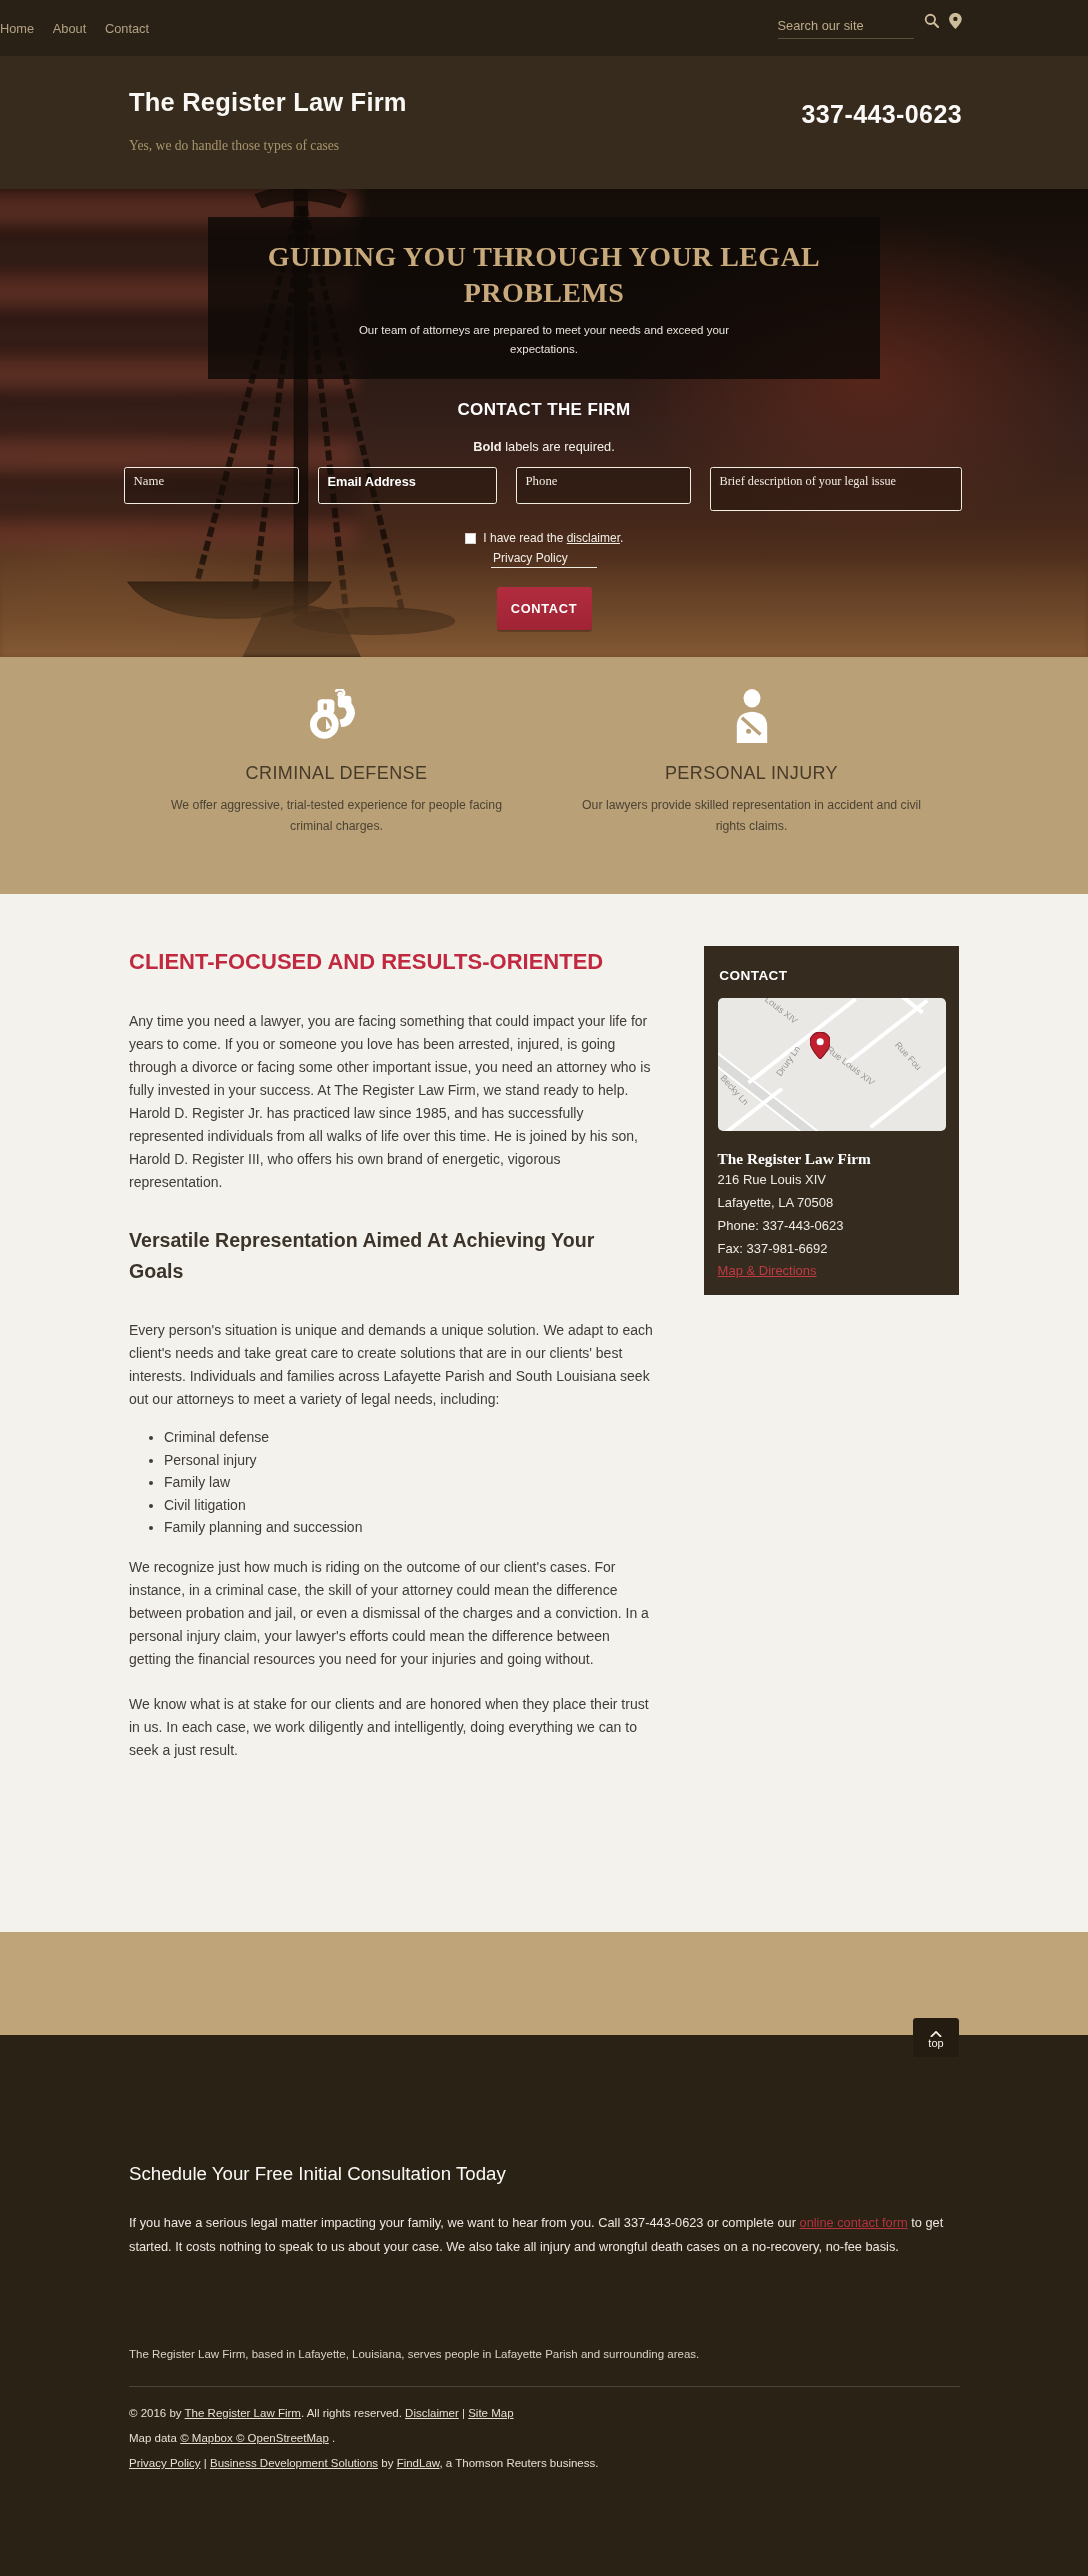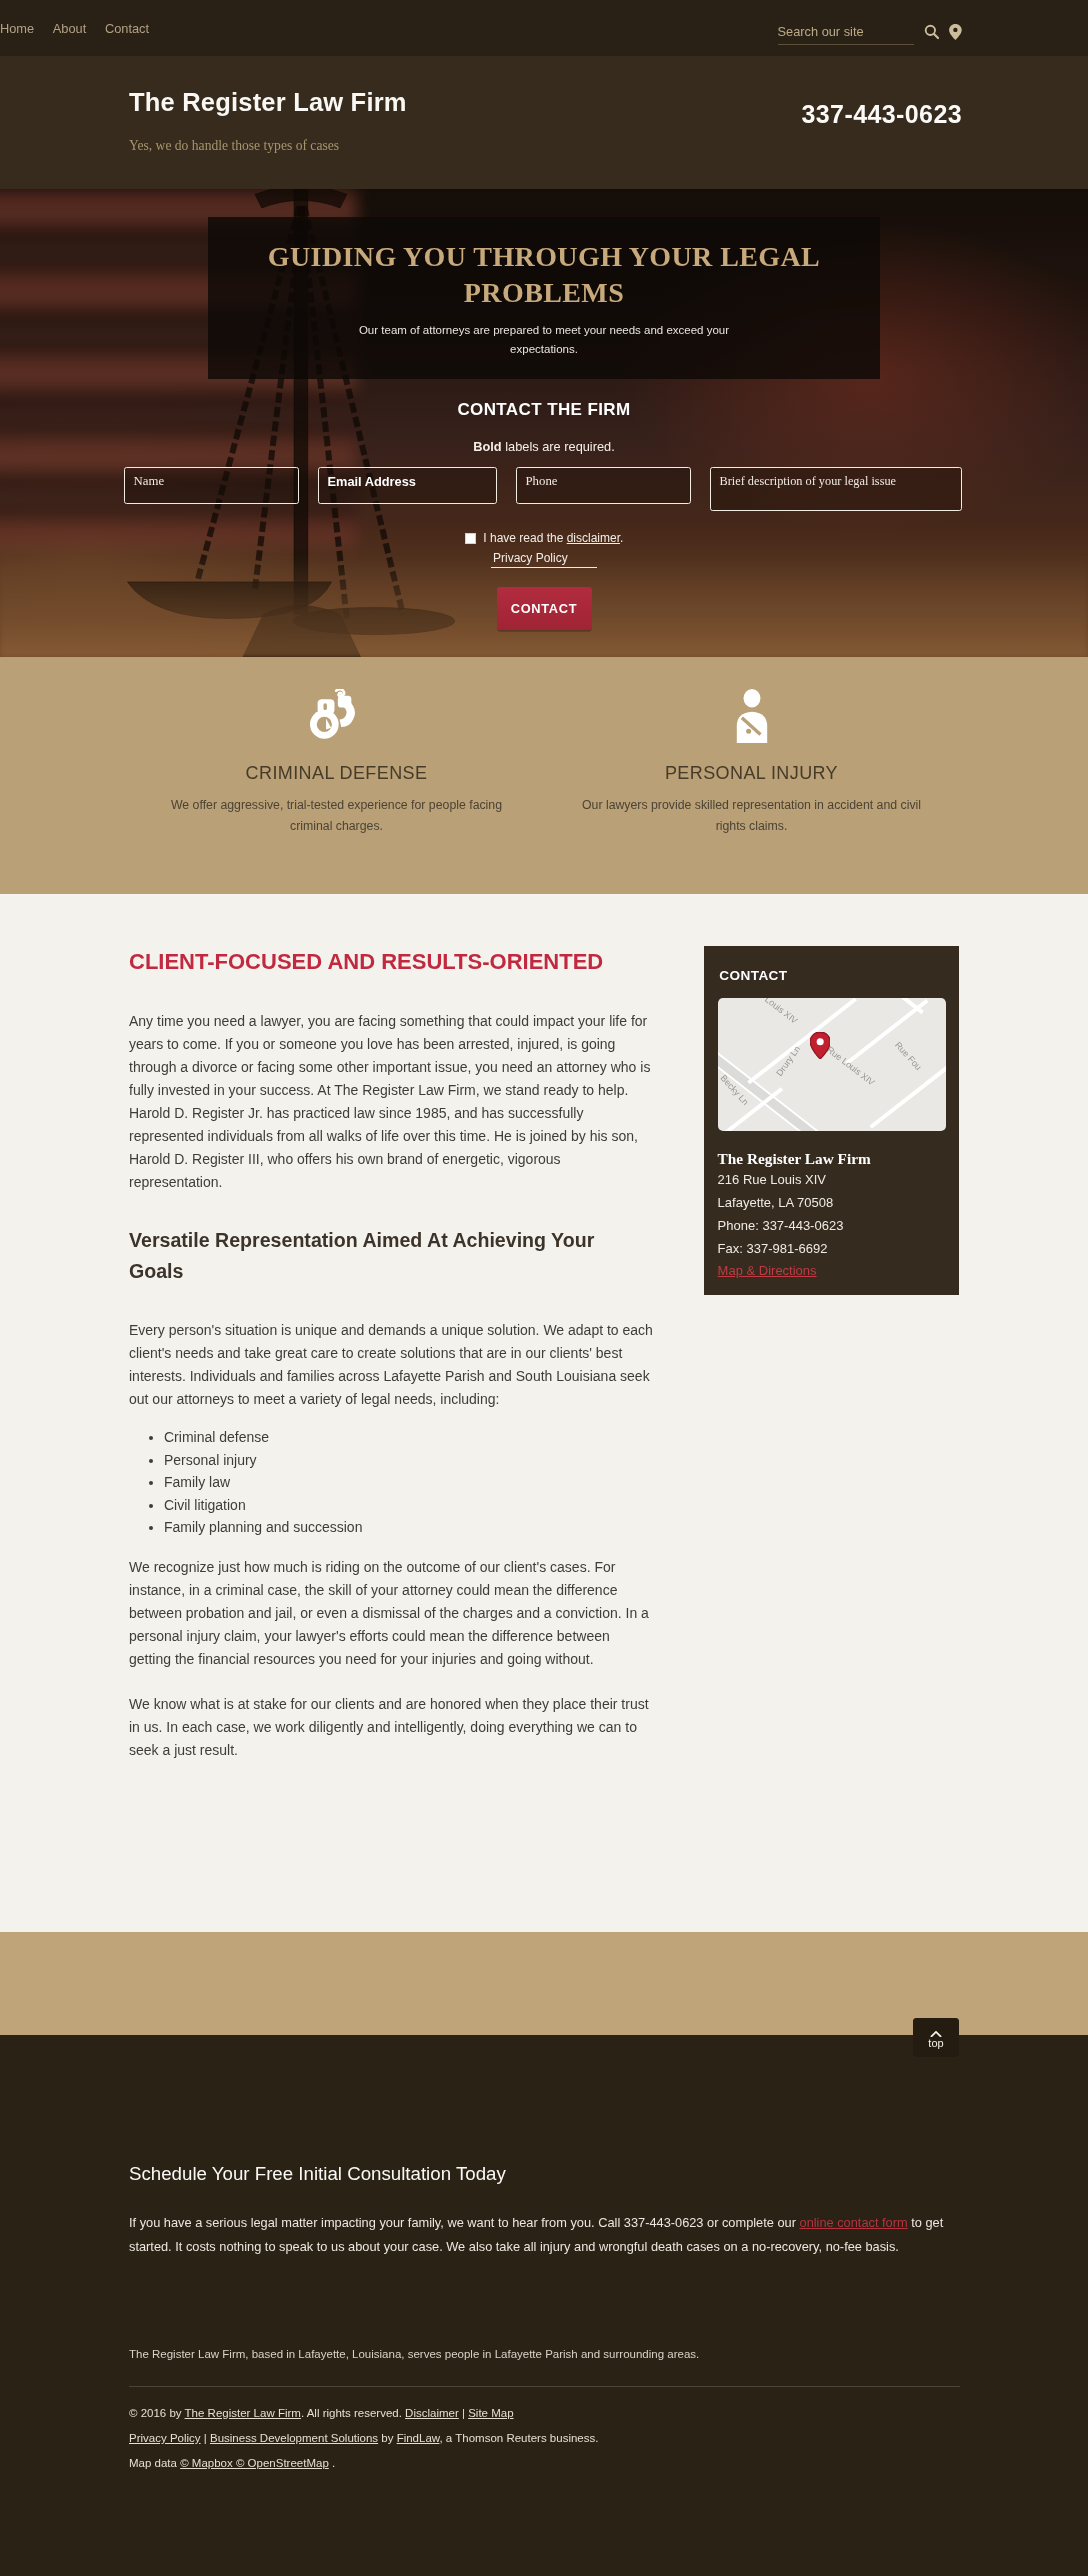--- a/index.html
+++ b/index.html
@@ -3,21 +3,21 @@
 <meta charset="utf-8">
 <style>
   * { margin:0; padding:0; box-sizing:border-box; }
   html,body { background:#1a140e; }
   body { font-family:"Liberation Sans", sans-serif; }
   .page { position:relative; width:1088px; height:2576px; margin:0 auto; overflow:hidden; background:#f4f2ec; }
 
   
   .topbar { position:relative; height:56px; background:#2a2116; display:flex; align-items:center; }
   .topbar .navlink { color:#b2a183; font-size:12.8px; margin-right:18.7px; cursor:pointer; text-decoration:none; }
-  .search-wrap { position:absolute; right:126px; top:4px; height:56px; display:flex; align-items:center; }
+  .search-wrap { position:absolute; right:126px; top:13px; height:56px; display:flex; align-items:flex-start; }
   .search-input { background:transparent; border:none; border-bottom:0.9px solid rgba(190,170,130,0.35); width:136px; height:25.5px; color:#c9b894; font-size:12.8px; font-family:"Liberation Sans",sans-serif; outline:none; }
   .search-input::placeholder { color:#bcab89; opacity:1; }
   .search-wrap svg { margin-left:10.2px; cursor:pointer; }
 
   
   .masthead { position:relative; height:133px; background:#362b1d; }
   .site-title { position:absolute; left:129px; top:32px; color:#faf8f4; font-size:25.5px; font-weight:bold; letter-spacing:0.2px; }
   .tagline { position:absolute; left:129px; top:82px; color:#a8966f; font-size:13.6px; font-family:"Liberation Serif", serif; }
   .phone-big { position:absolute; right:126px; top:44px; color:#fbfaf8; font-size:25px; font-weight:bold; letter-spacing:0.4px; }
 
@@ -268,22 +268,22 @@
     </button>
     <div class="f-inner">
       <div class="f-heading">Schedule Your Free Initial Consultation Today</div>
       <p class="f-cta"><span>If you have a serious legal matter impacting your family, we want to hear from you. Call 337-443-0623 or complete our </span><a>online contact form</a><span> to get started. It costs nothing to speak to us about your case. We also take all injury and wrongful death cases on a no-recovery, no-fee basis.</span></p>
       <div class="f-serves">The Register Law Firm, based in Lafayette, Louisiana, serves people in Lafayette Parish and surrounding areas.</div>
       <hr class="f-hr">
       <div class="f-copy">
         <span>© 2016 by </span><a>The Register Law Firm</a><span>. All rights reserved. </span><a>Disclaimer</a><span> | </span><a>Site Map</a>
       </div>
       <div class="f-copy">
+        <span>Map data </span><a>© Mapbox © OpenStreetMap</a><span> .</span>
+      </div>
+      <div class="f-copy">
         <a>Privacy Policy</a><span> | </span><a>Business Development Solutions</a><span> by </span><a>FindLaw</a><span>, a Thomson Reuters business.</span>
       </div>
-      <div class="f-copy">
-        <span>Map data </span><a>© Mapbox © OpenStreetMap</a><span> .</span>
-      </div>
     </div>
   </div>
 
 </div>
 
 
 </body></html>

